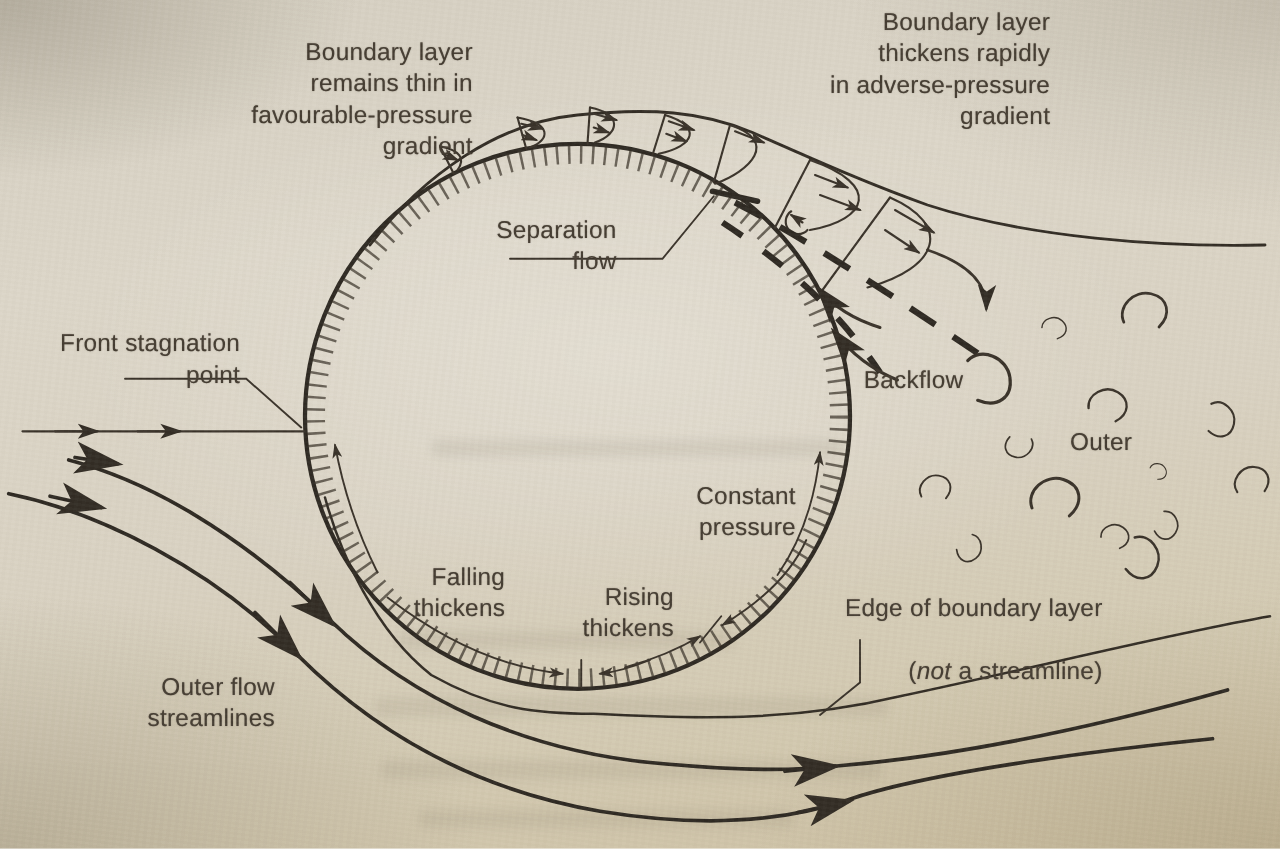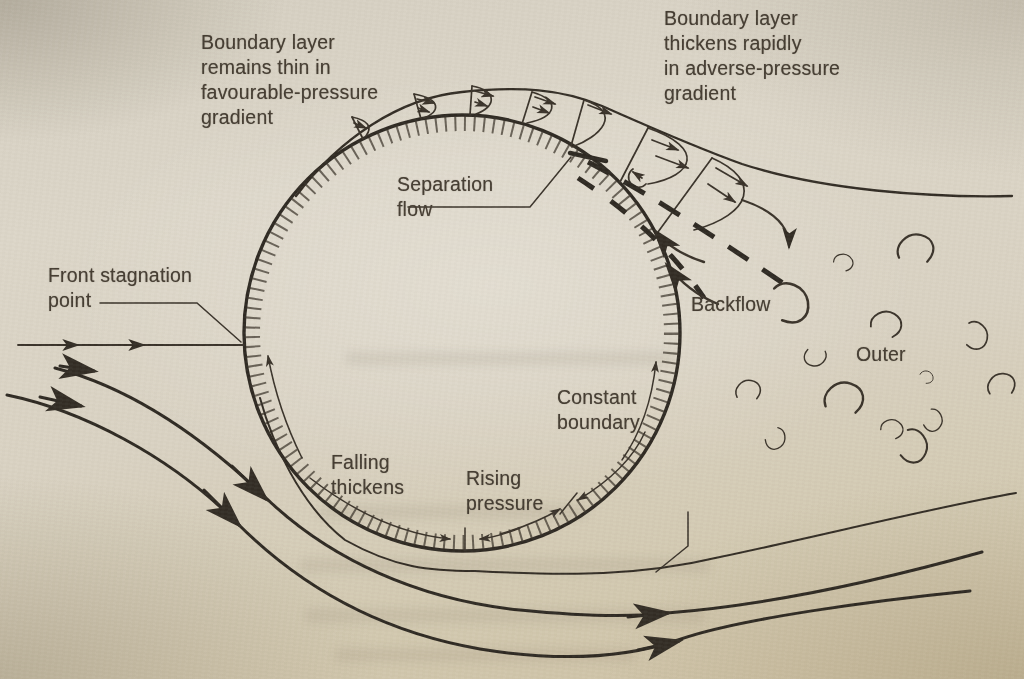--- a/index.html
+++ b/index.html
@@ -17,20 +17,21 @@
   #page::after { 
     content:""; position:absolute; inset:0; pointer-events:none; opacity:.35;
     background:
       repeating-linear-gradient(7deg, rgba(255,255,255,0.06) 0 2px, rgba(0,0,0,0.02) 2px 4px),
       repeating-linear-gradient(97deg, rgba(255,255,255,0.04) 0 3px, rgba(60,50,30,0.02) 3px 6px);
   }
   .lbl {
     position:absolute; color:#453d32; font-size:19.5px; line-height:25px;
     white-space:pre-line; letter-spacing:.2px;
     text-shadow:0 0 1px rgba(69,61,50,.55);
+    text-align:right;
   }
   .pre { white-space:pre; }
   em.pre { font-style:italic; }
   svg.draw { position:absolute; inset:0; }
   .smudge { position:absolute; background:rgba(110,98,74,0.10); filter:blur(4px);
             border-radius:6px; }
 </style>
 </head>
 <body>
 
@@ -186,23 +187,29 @@
 flow</div>
 
   <div class="lbl" style="left:48px;top:263px">Front stagnation
 point</div>
 
   <div class="lbl" style="left:691px;top:292px">Backflow</div>
 
   <div class="lbl" style="left:856px;top:342px">Outer</div>
 
   <div class="lbl" style="left:557px;top:385px">Constant
-boundary</div>
+pressure</div>
 
   <div class="lbl" style="left:331px;top:450px">Falling
 thickens</div>
 
   <div class="lbl" style="left:466px;top:466px">Rising
-pressure</div>
-
-
+thickens</div>
+
+  <div class="lbl" style="left:676px;top:450px">
+    <span>Edge of boundary layer</span><br>
+    <span class="pre">(</span><em class="pre">not</em><span class="pre"> a streamline)</span>
+  </div>
+
+  <div class="lbl" style="left:118px;top:538px">Outer flow
+streamlines</div>
 
 </div>
 
 </body></html>

